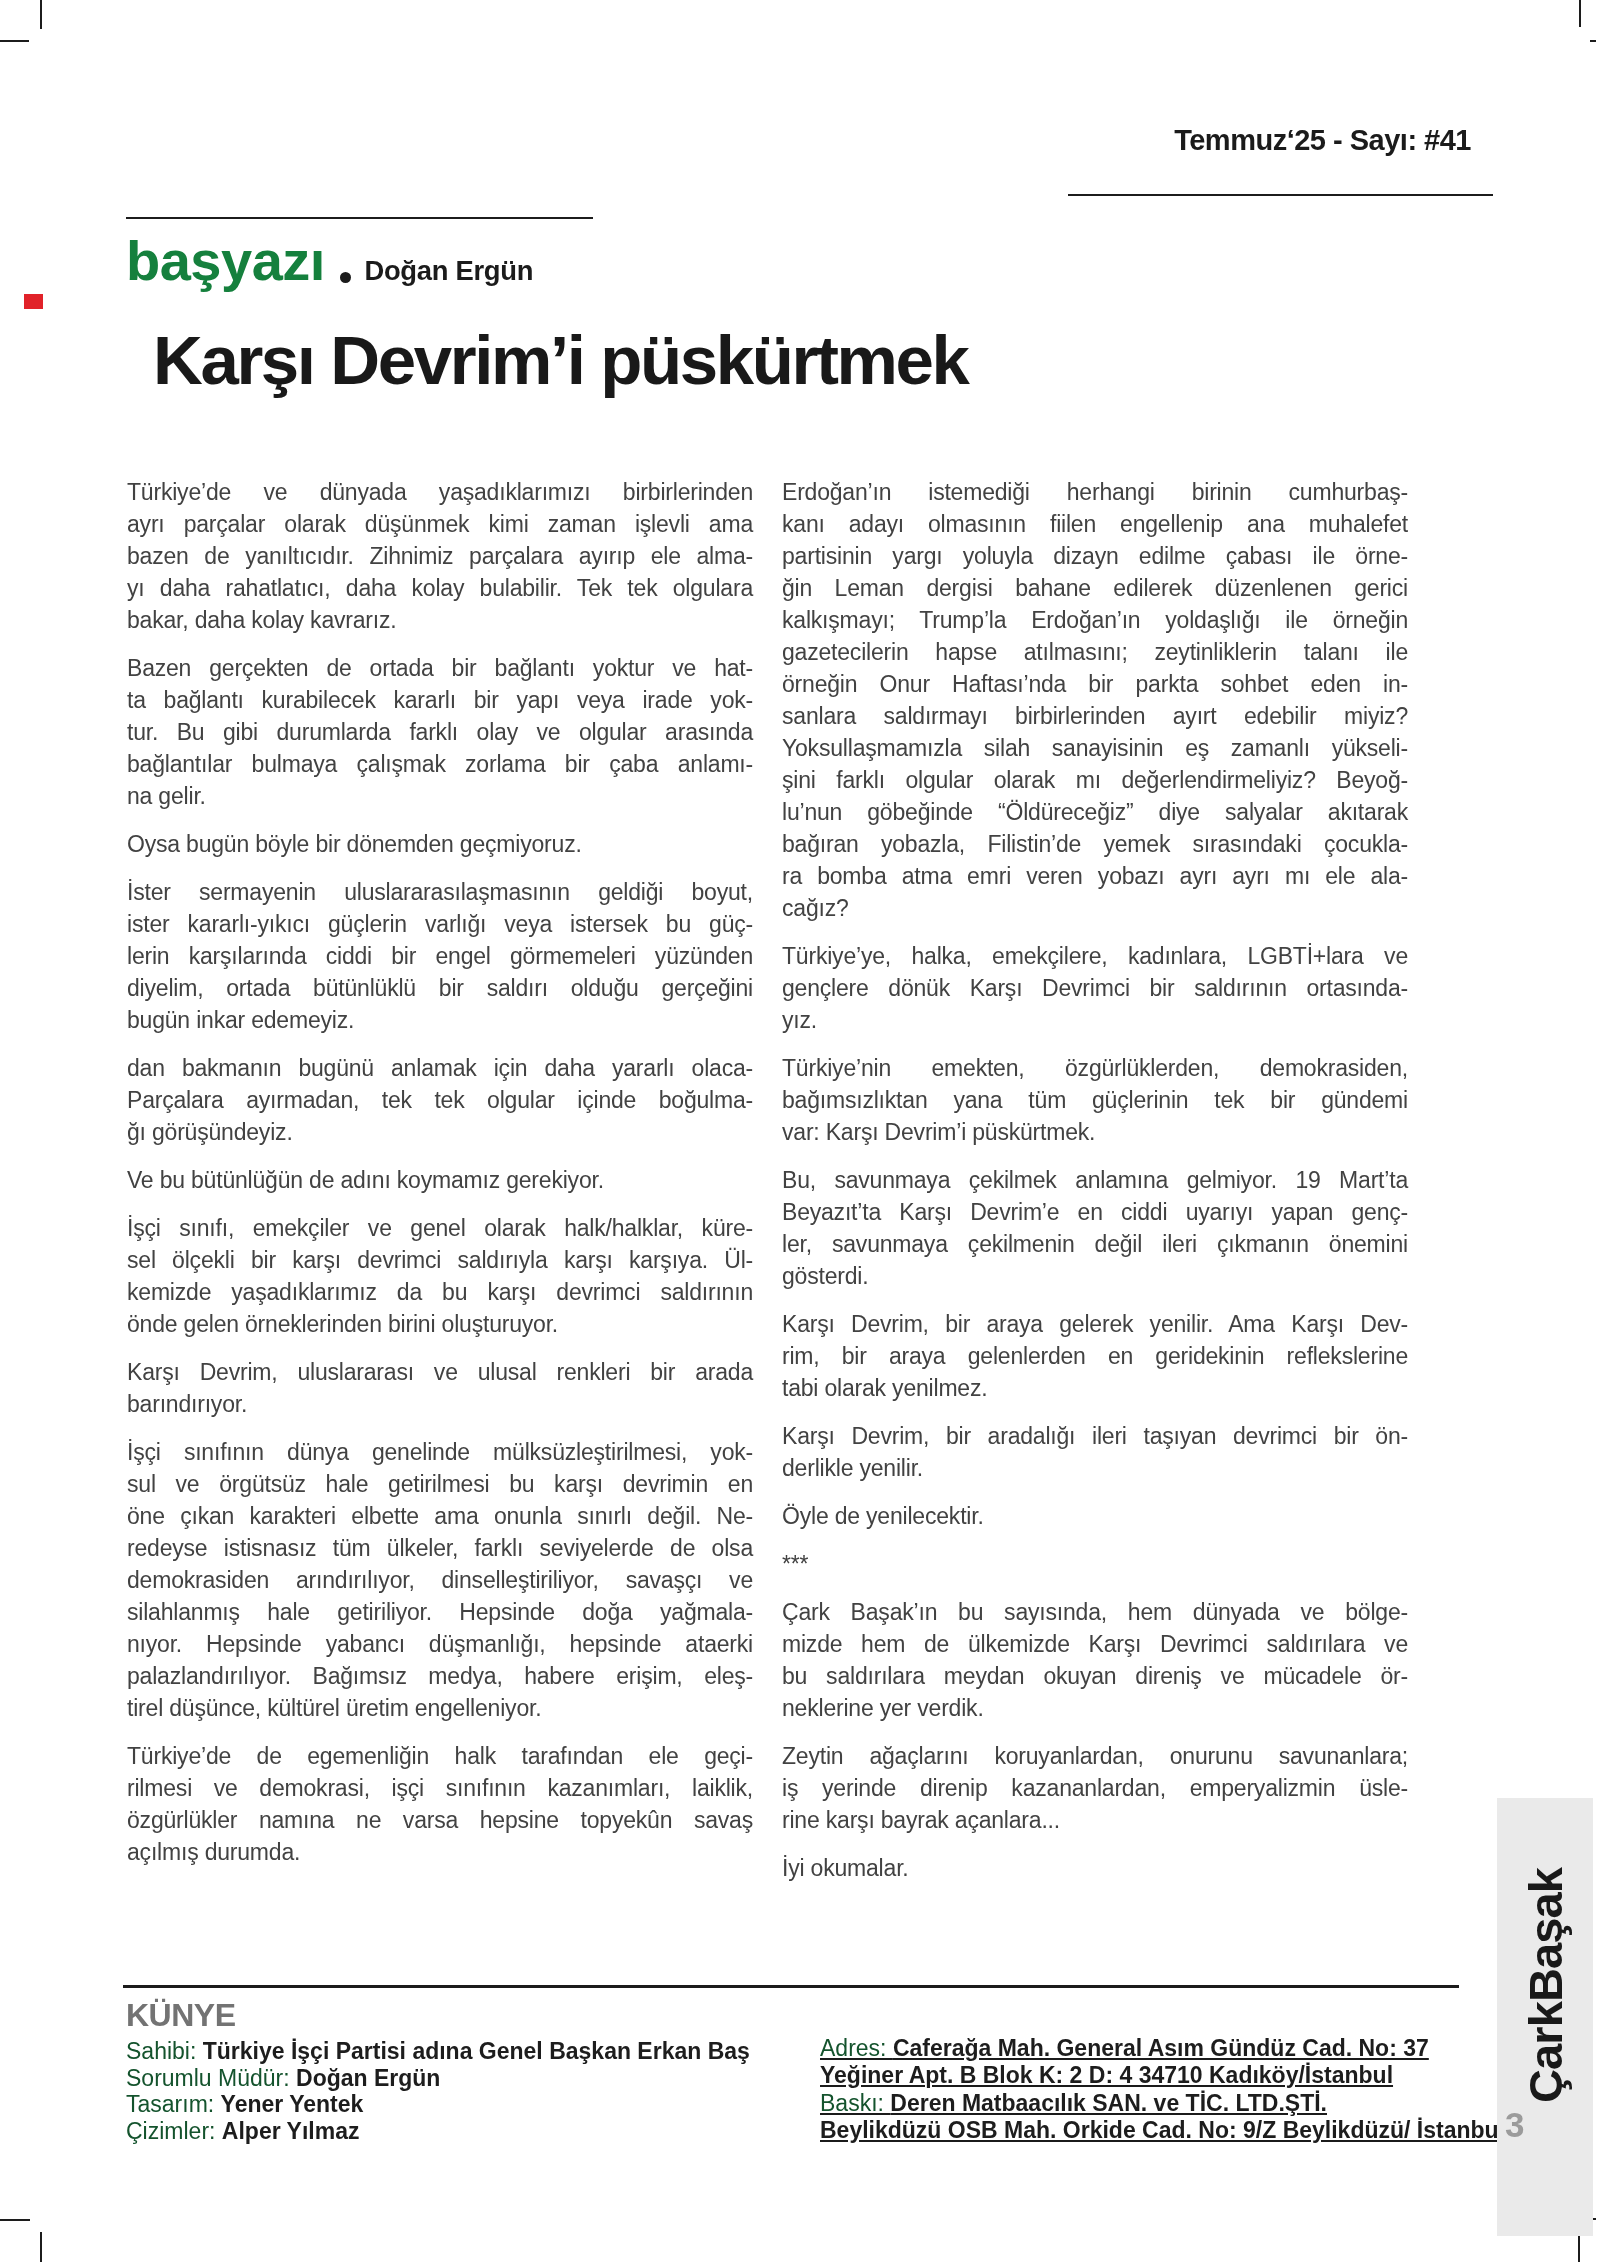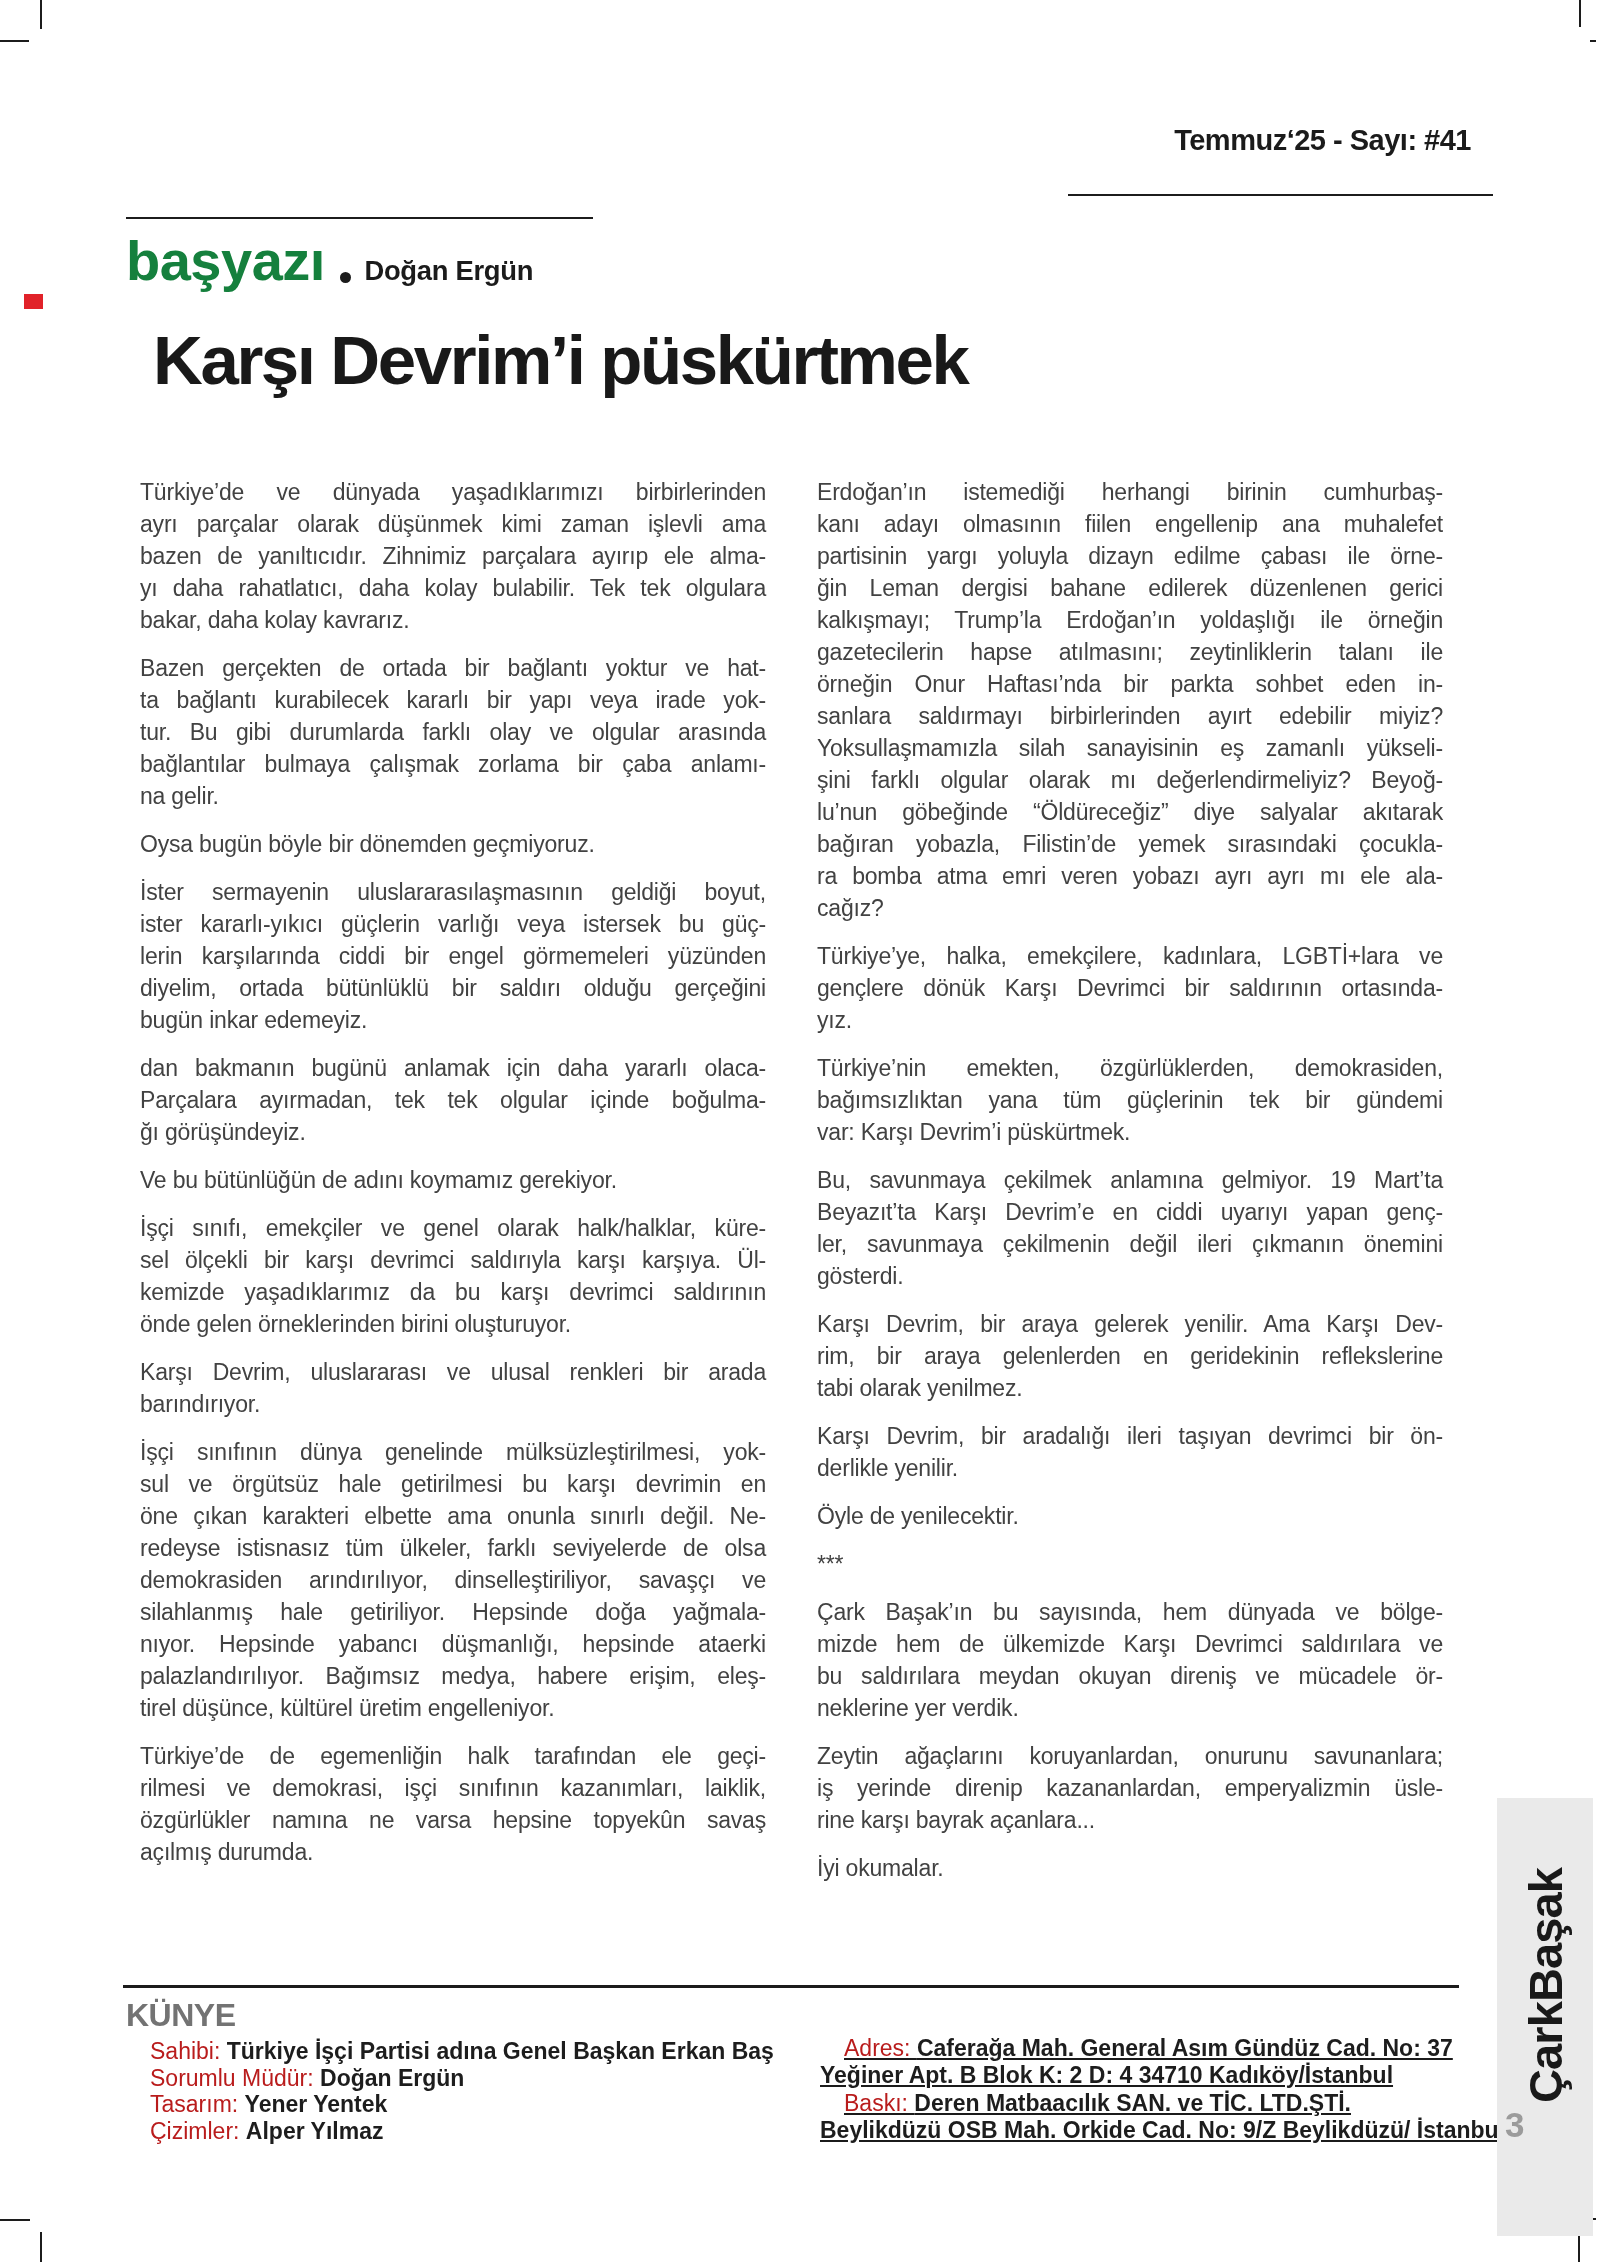--- a/index.html
+++ b/index.html
@@ -22,32 +22,32 @@
   .section-row{position:absolute;left:126px;top:233px;display:flex;align-items:baseline;white-space:nowrap;}
   .section-label{font-size:56px;font-weight:800;letter-spacing:-0.5px;color:#15803d;line-height:1;}
   .section-dot{width:11.4px;height:11.4px;border-radius:50%;background:#1b1b1b;margin:0 13.2px 0 15px;align-self:flex-end;margin-bottom:5.7px;}
   .author-name{font-size:27.4px;font-weight:700;letter-spacing:-0.3px;color:#1b1b1b;line-height:1;}
   
   .page-title{
     position:absolute;left:123px;top:280px;
     font-size:69px;font-weight:800;letter-spacing:-2.4px;color:#191919;line-height:1;white-space:nowrap;margin-left:30px;
   }
   
-  .columns{position:absolute;left:127px;top:476px;width:1304px;display:flex;gap:51px;margin-left:13px;}
+  .columns{position:absolute;left:127px;top:476px;width:1304px;display:flex;gap:29px;}
   .col{width:626px;font-size:23px;line-height:32px;letter-spacing:-0.2px;color:#424242;}
   .para{margin:0 0 16px 0;}
   .bline{text-align:justify;text-align-last:justify;}
   .bline.lastline{text-align-last:left;}
   
   .kunye-rule{position:absolute;left:123px;top:1985px;width:1336px;height:2.8px;background:#1b1b1b;}
   .kunye-heading{position:absolute;left:126px;top:1997px;font-size:32px;font-weight:800;letter-spacing:-0.5px;color:#737373;}
   .kunye-credits{position:absolute;left:126px;top:2038px;font-size:23px;line-height:26.5px;}
   .footer-address{position:absolute;left:820px;top:2035px;font-size:23px;line-height:27.4px;text-decoration:underline;}
   .kline{white-space:nowrap;}
-  .klabel{color:#b91c1c;font-weight:400;margin-left:24px;}
+  .klabel{color:#14532d;font-weight:400;}
   .kvalue{color:#1d1d1d;font-weight:600;}
   
   .sidebar-bar{position:absolute;left:1497px;top:1798px;width:96px;height:438px;}
   .sidebar-logo-wrap{position:absolute;left:1497px;top:1803px;width:96px;height:364px;
     display:flex;align-items:center;justify-content:center;}
   .sidebar-logo{transform:rotate(-90deg);white-space:nowrap;
     font-size:47px;font-weight:800;letter-spacing:-0.9px;color:#191919;}
   .page-number{position:absolute;left:1505px;top:2105px;font-size:35px;font-weight:700;color:#9b9b9b;}
 </style>
 </head>

